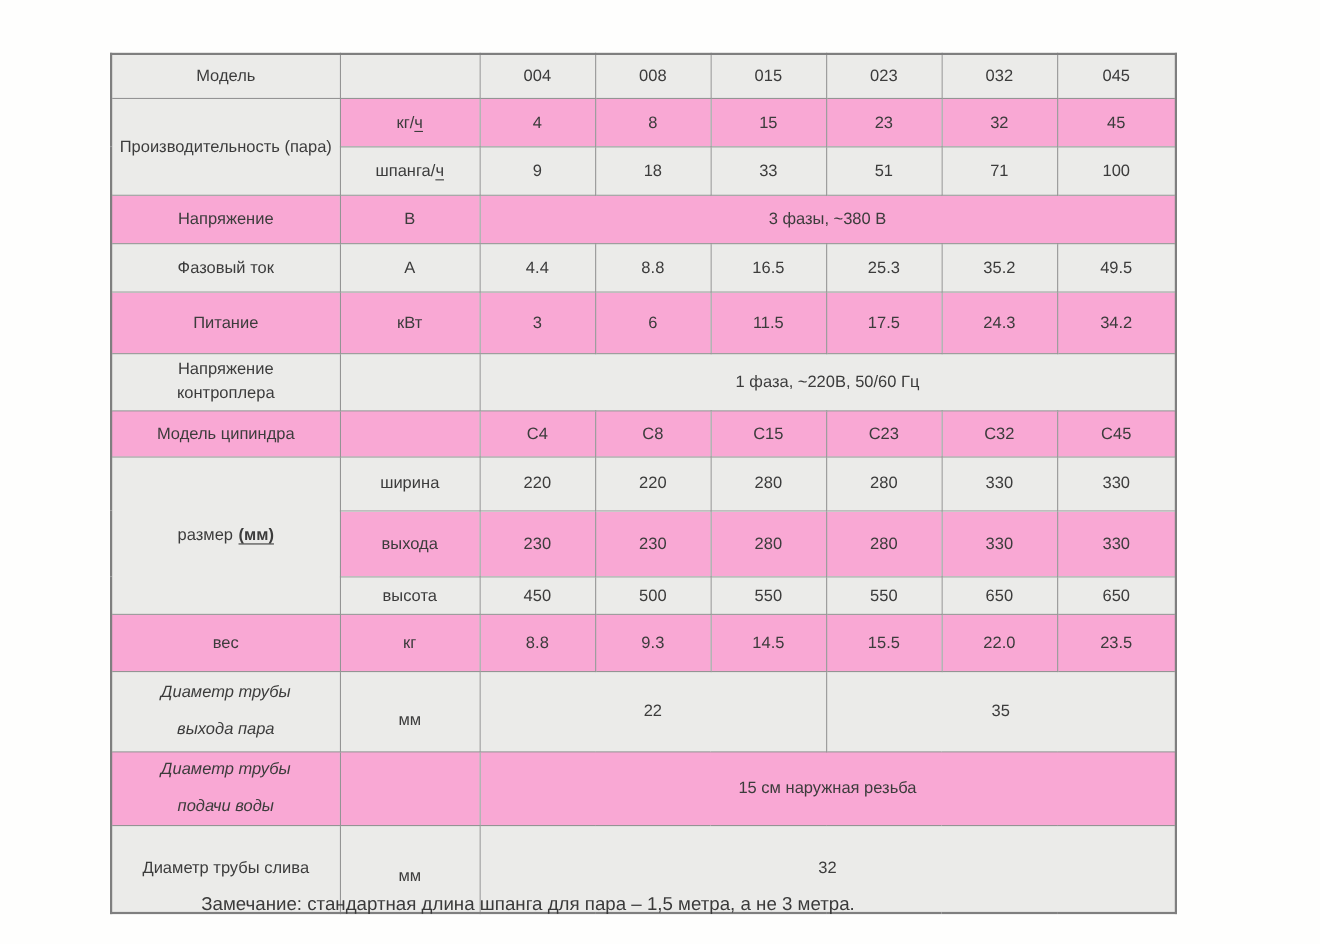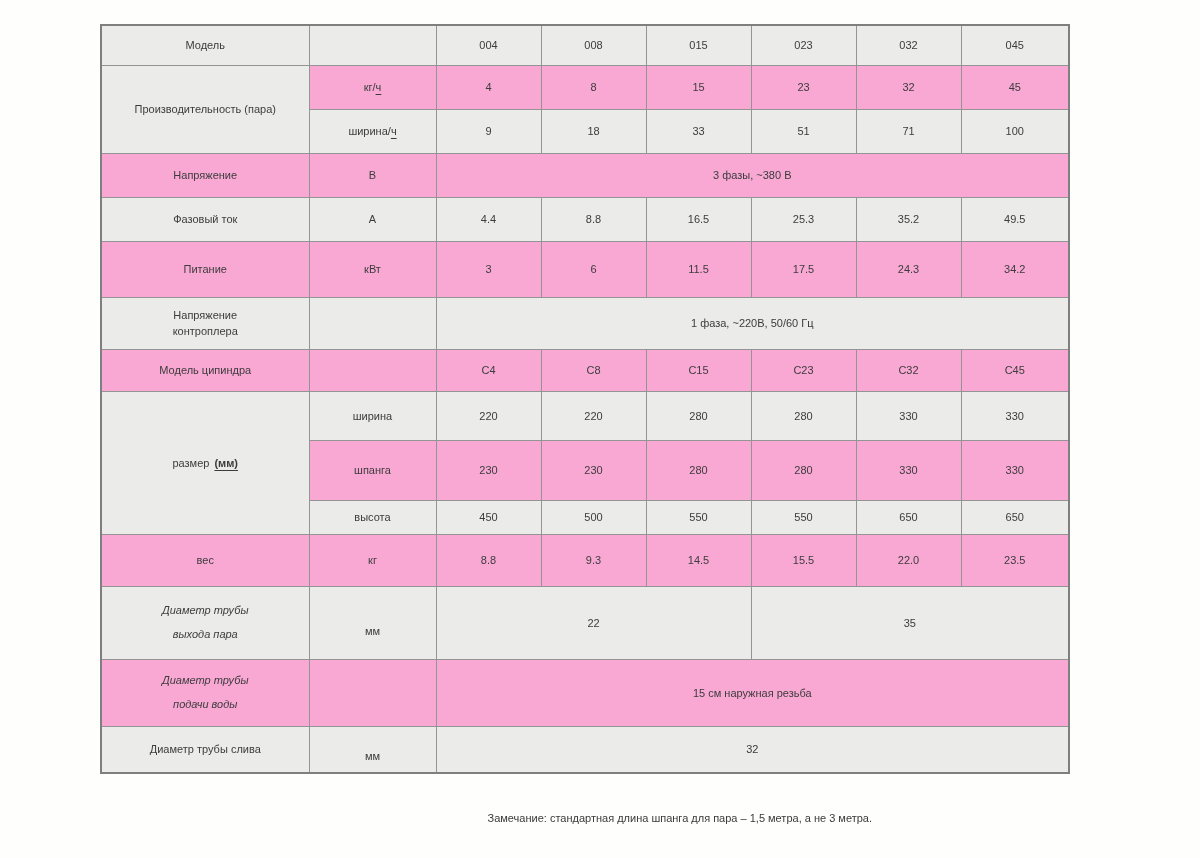--- a/index.html
+++ b/index.html
@@ -3,46 +3,46 @@
 <meta charset="utf-8">
 <style>
   html,body{margin:0;padding:0;}
   body{
     width:1200px;height:858px;background:#ffffff;
     font-family:"Liberation Sans","DejaVu Sans",sans-serif;
     color:#3c3c3c;position:relative;
   }
   .page{position:relative;width:1200px;height:858px;background:#fefefd;}
   table.spec{
-    position:absolute;left:100px;top:24px;width:968px;
+    position:absolute;left:100px;top:48px;width:968px;
     border-collapse:collapse;table-layout:fixed;
     border:2px solid #7f7f7f;
-    font-size:11px;color:#3c3c3c;padding-left:24px;
+    font-size:15px;color:#3c3c3c;padding-left:24px;
   }
   table.spec td{
     border:1px solid #949494;
     text-align:center;vertical-align:middle;
     padding:0 4px;overflow:hidden;
   }
   tr.shade td{background:#ebebe9;}
   tr.light td{background:#f9a8d4;}
   td.force-shade{background:#ebebe9 !important;}
   td.lbl{vertical-align:middle;}
   td.unit{vertical-align:top;padding-top:10px;}
   td.vbot{vertical-align:bottom;padding-bottom:7px;}
   td.vtop{vertical-align:top;padding-top:16px;}
   td.lbl-bottom{vertical-align:bottom;padding-bottom:5px;}
   .bold{font-weight:normal;}
   .u{text-decoration:underline;text-underline-offset:3px;}
   .two-line span{display:block;line-height:1.5;}
   .two-line-wide span{display:block;line-height:2.15;font-style:italic;}
   .size-u{margin-left:5px;font-weight:bold;}
   .footnote{
-    position:absolute;left:112px;top:812px;width:760px;
-    font-size:11px;color:#3a3a3a;text-align:right;
+    position:absolute;left:100px;top:812px;width:760px;
+    font-size:17px;color:#3a3a3a;text-align:center;
   }
 </style>
 </head>
 <body>
 
 <div class="page">
 
   <table class="spec">
     <colgroup>
       <col style="width:208px">
@@ -72,21 +72,21 @@
       <td class="unit"><span>кг/</span><span class="u">ч</span></td>
       <td class="val">4</td>
       <td class="val">8</td>
       <td class="val">15</td>
       <td class="val">23</td>
       <td class="val">32</td>
       <td class="val">45</td>
     </tr>
 
     <tr class="shade" style="height:44px">
-      <td class="unit"><span>ширина/</span><span class="u">ч</span></td>
+      <td class="unit"><span>шпанга/</span><span class="u">ч</span></td>
       <td class="val">9</td>
       <td class="val">18</td>
       <td class="val">33</td>
       <td class="val">51</td>
       <td class="val">71</td>
       <td class="val">100</td>
     </tr>
 
     <tr class="light" style="height:44px">
       <td class="lbl">Напряжение</td>
@@ -141,21 +141,21 @@
       <td class="unit">ширина</td>
       <td class="val vbot">220</td>
       <td class="val vbot">220</td>
       <td class="val vbot">280</td>
       <td class="val vbot">280</td>
       <td class="val vbot">330</td>
       <td class="val vbot">330</td>
     </tr>
 
     <tr class="light" style="height:60px">
-      <td class="unit">шпанга</td>
+      <td class="unit">выхода</td>
       <td class="val vbot">230</td>
       <td class="val vbot">230</td>
       <td class="val vbot">280</td>
       <td class="val vbot">280</td>
       <td class="val vbot">330</td>
       <td class="val vbot">330</td>
     </tr>
 
     <tr class="shade" style="height:34px">
       <td class="unit">высота</td>
@@ -190,21 +190,21 @@
 
     <tr class="light" style="height:67px">
       <td class="lbl two-line-wide">
             <span>Диаметр трубы</span>
             <span>подачи воды</span>
           </td>
       <td class="unit"></td>
       <td class="val" colspan="6">15 см наружная резьба</td>
     </tr>
 
-    <tr class="shade" style="height:47px">
+    <tr class="shade" style="height:80px">
       <td class="lbl lbl-bottom">Диаметр трубы слива</td>
       <td class="unit" style="padding-top:14px">мм</td>
       <td class="val" colspan="6">32</td>
     </tr>
   </tbody>
     </table>
 
   <div class="footnote">Замечание: стандартная длина шпанга для пара – 1,5 метра, а не 3 метра.</div>
 </div>
 

